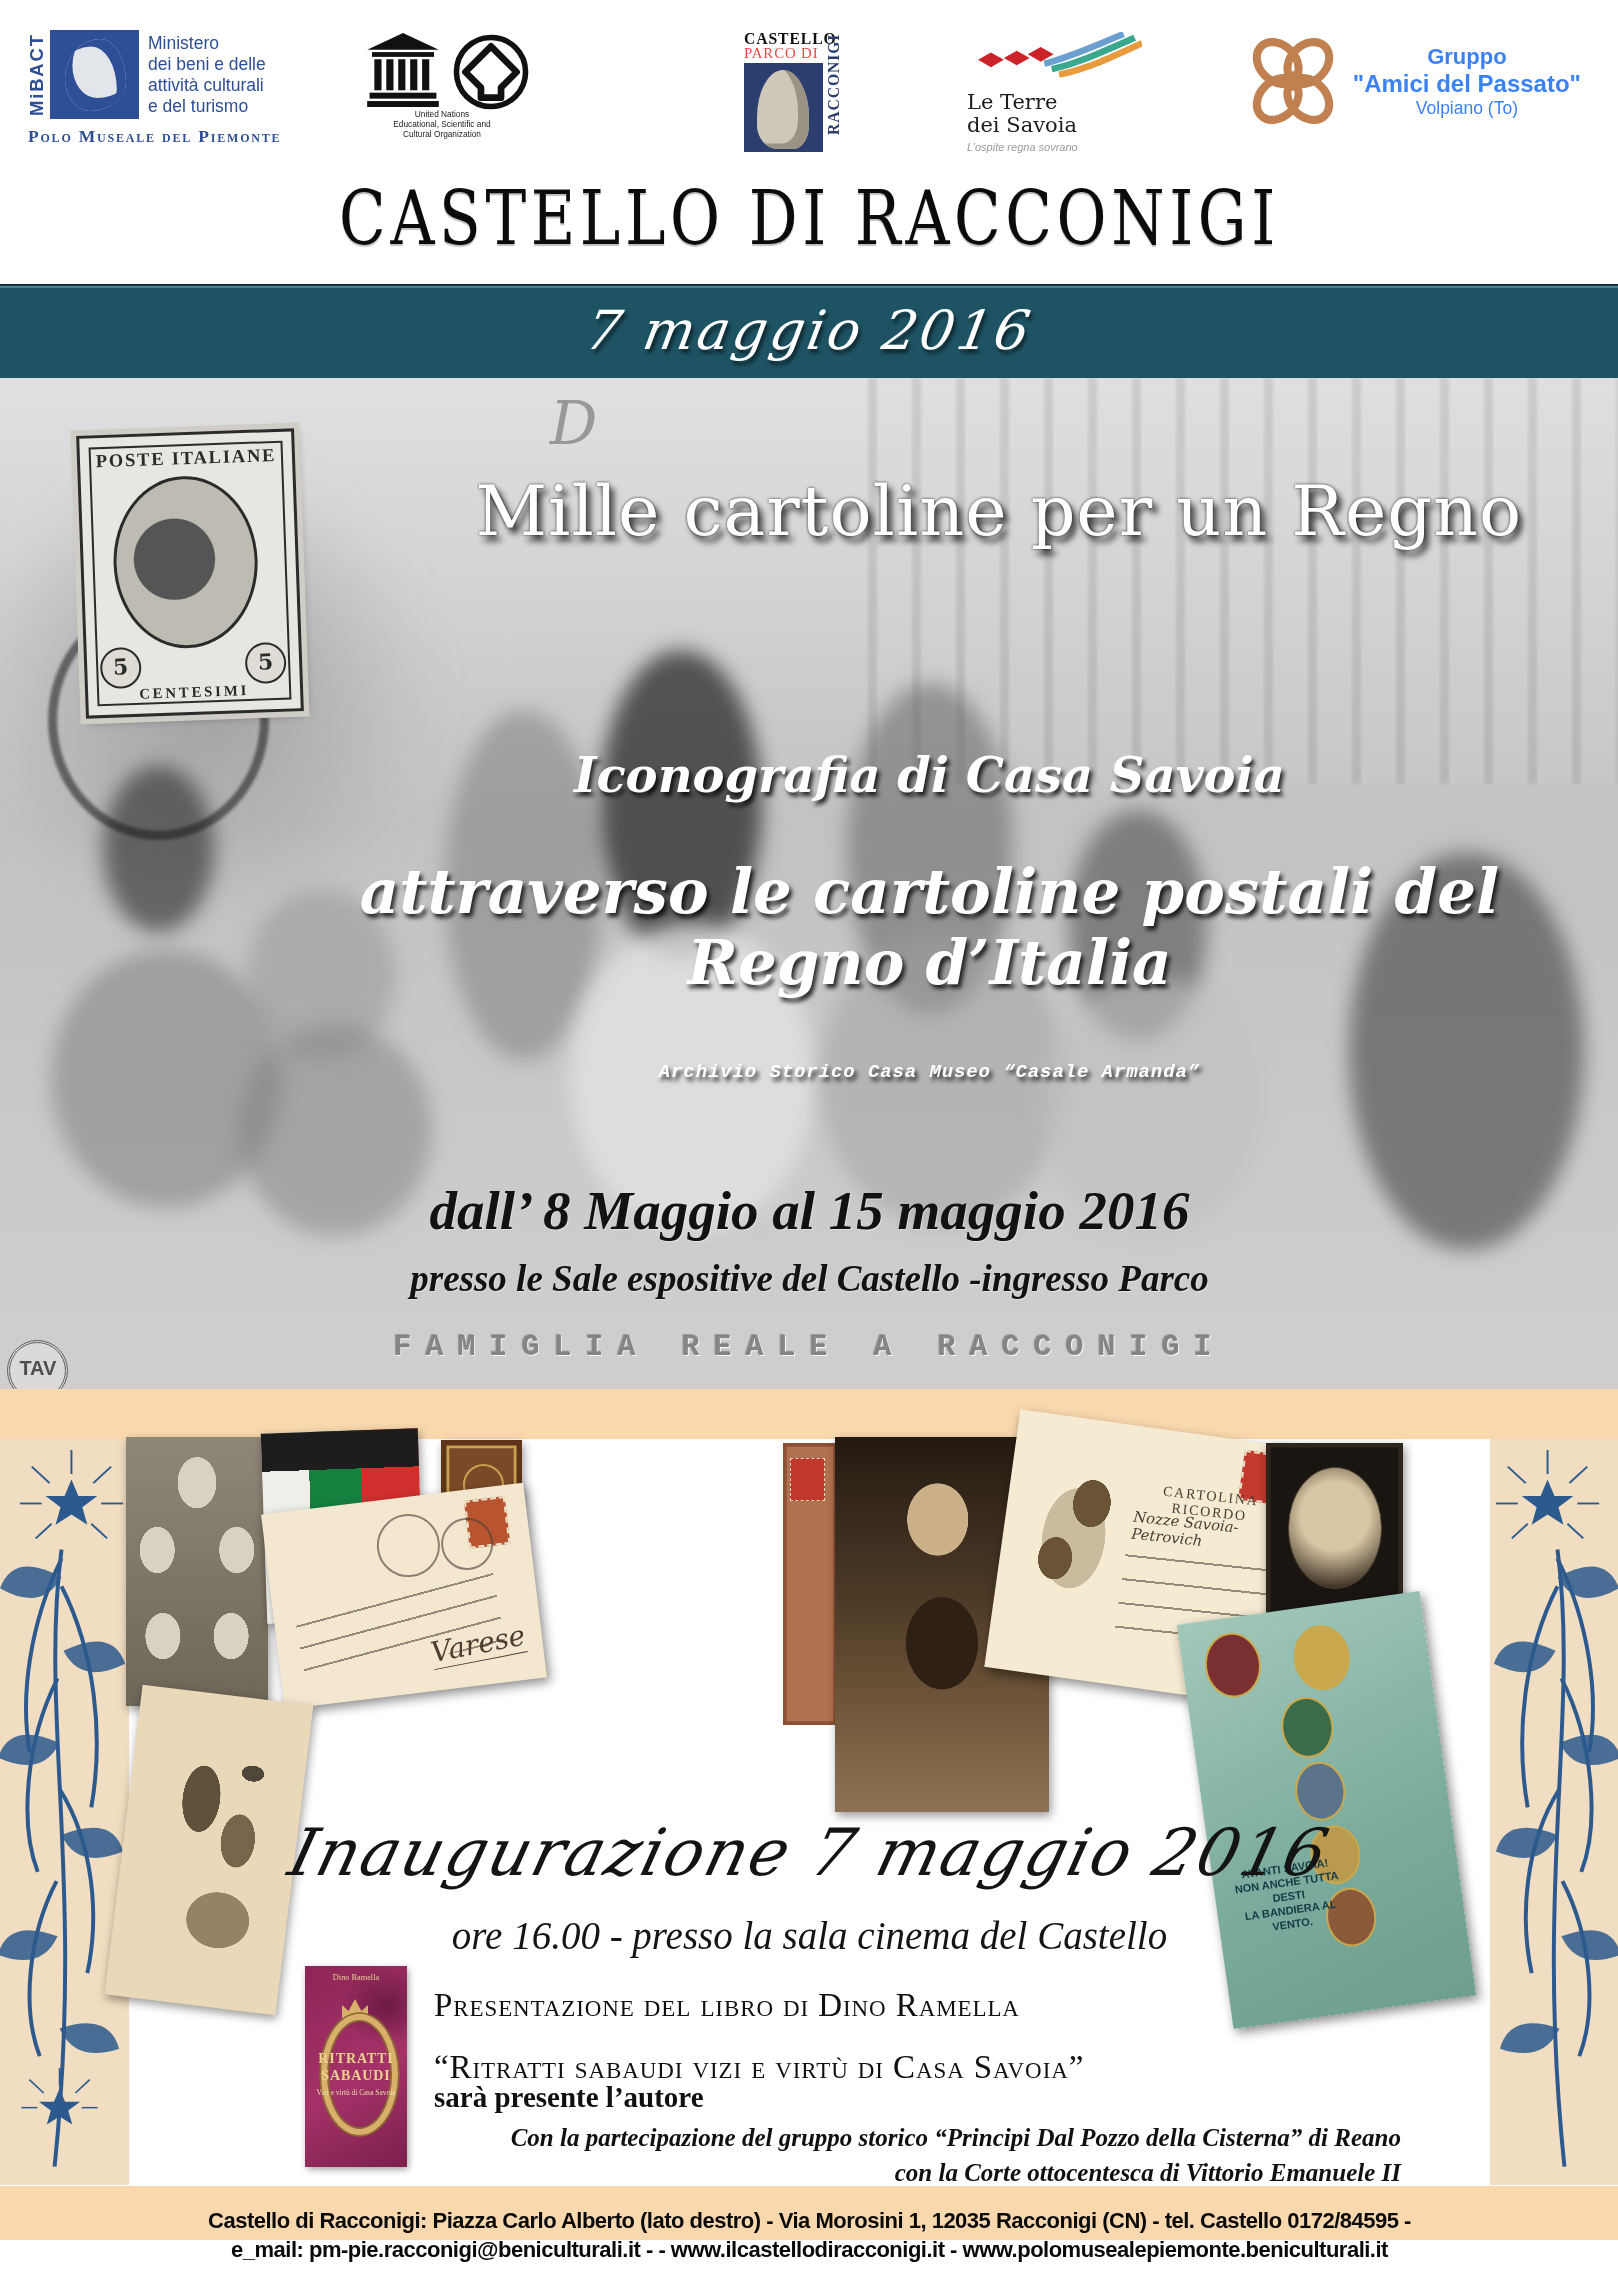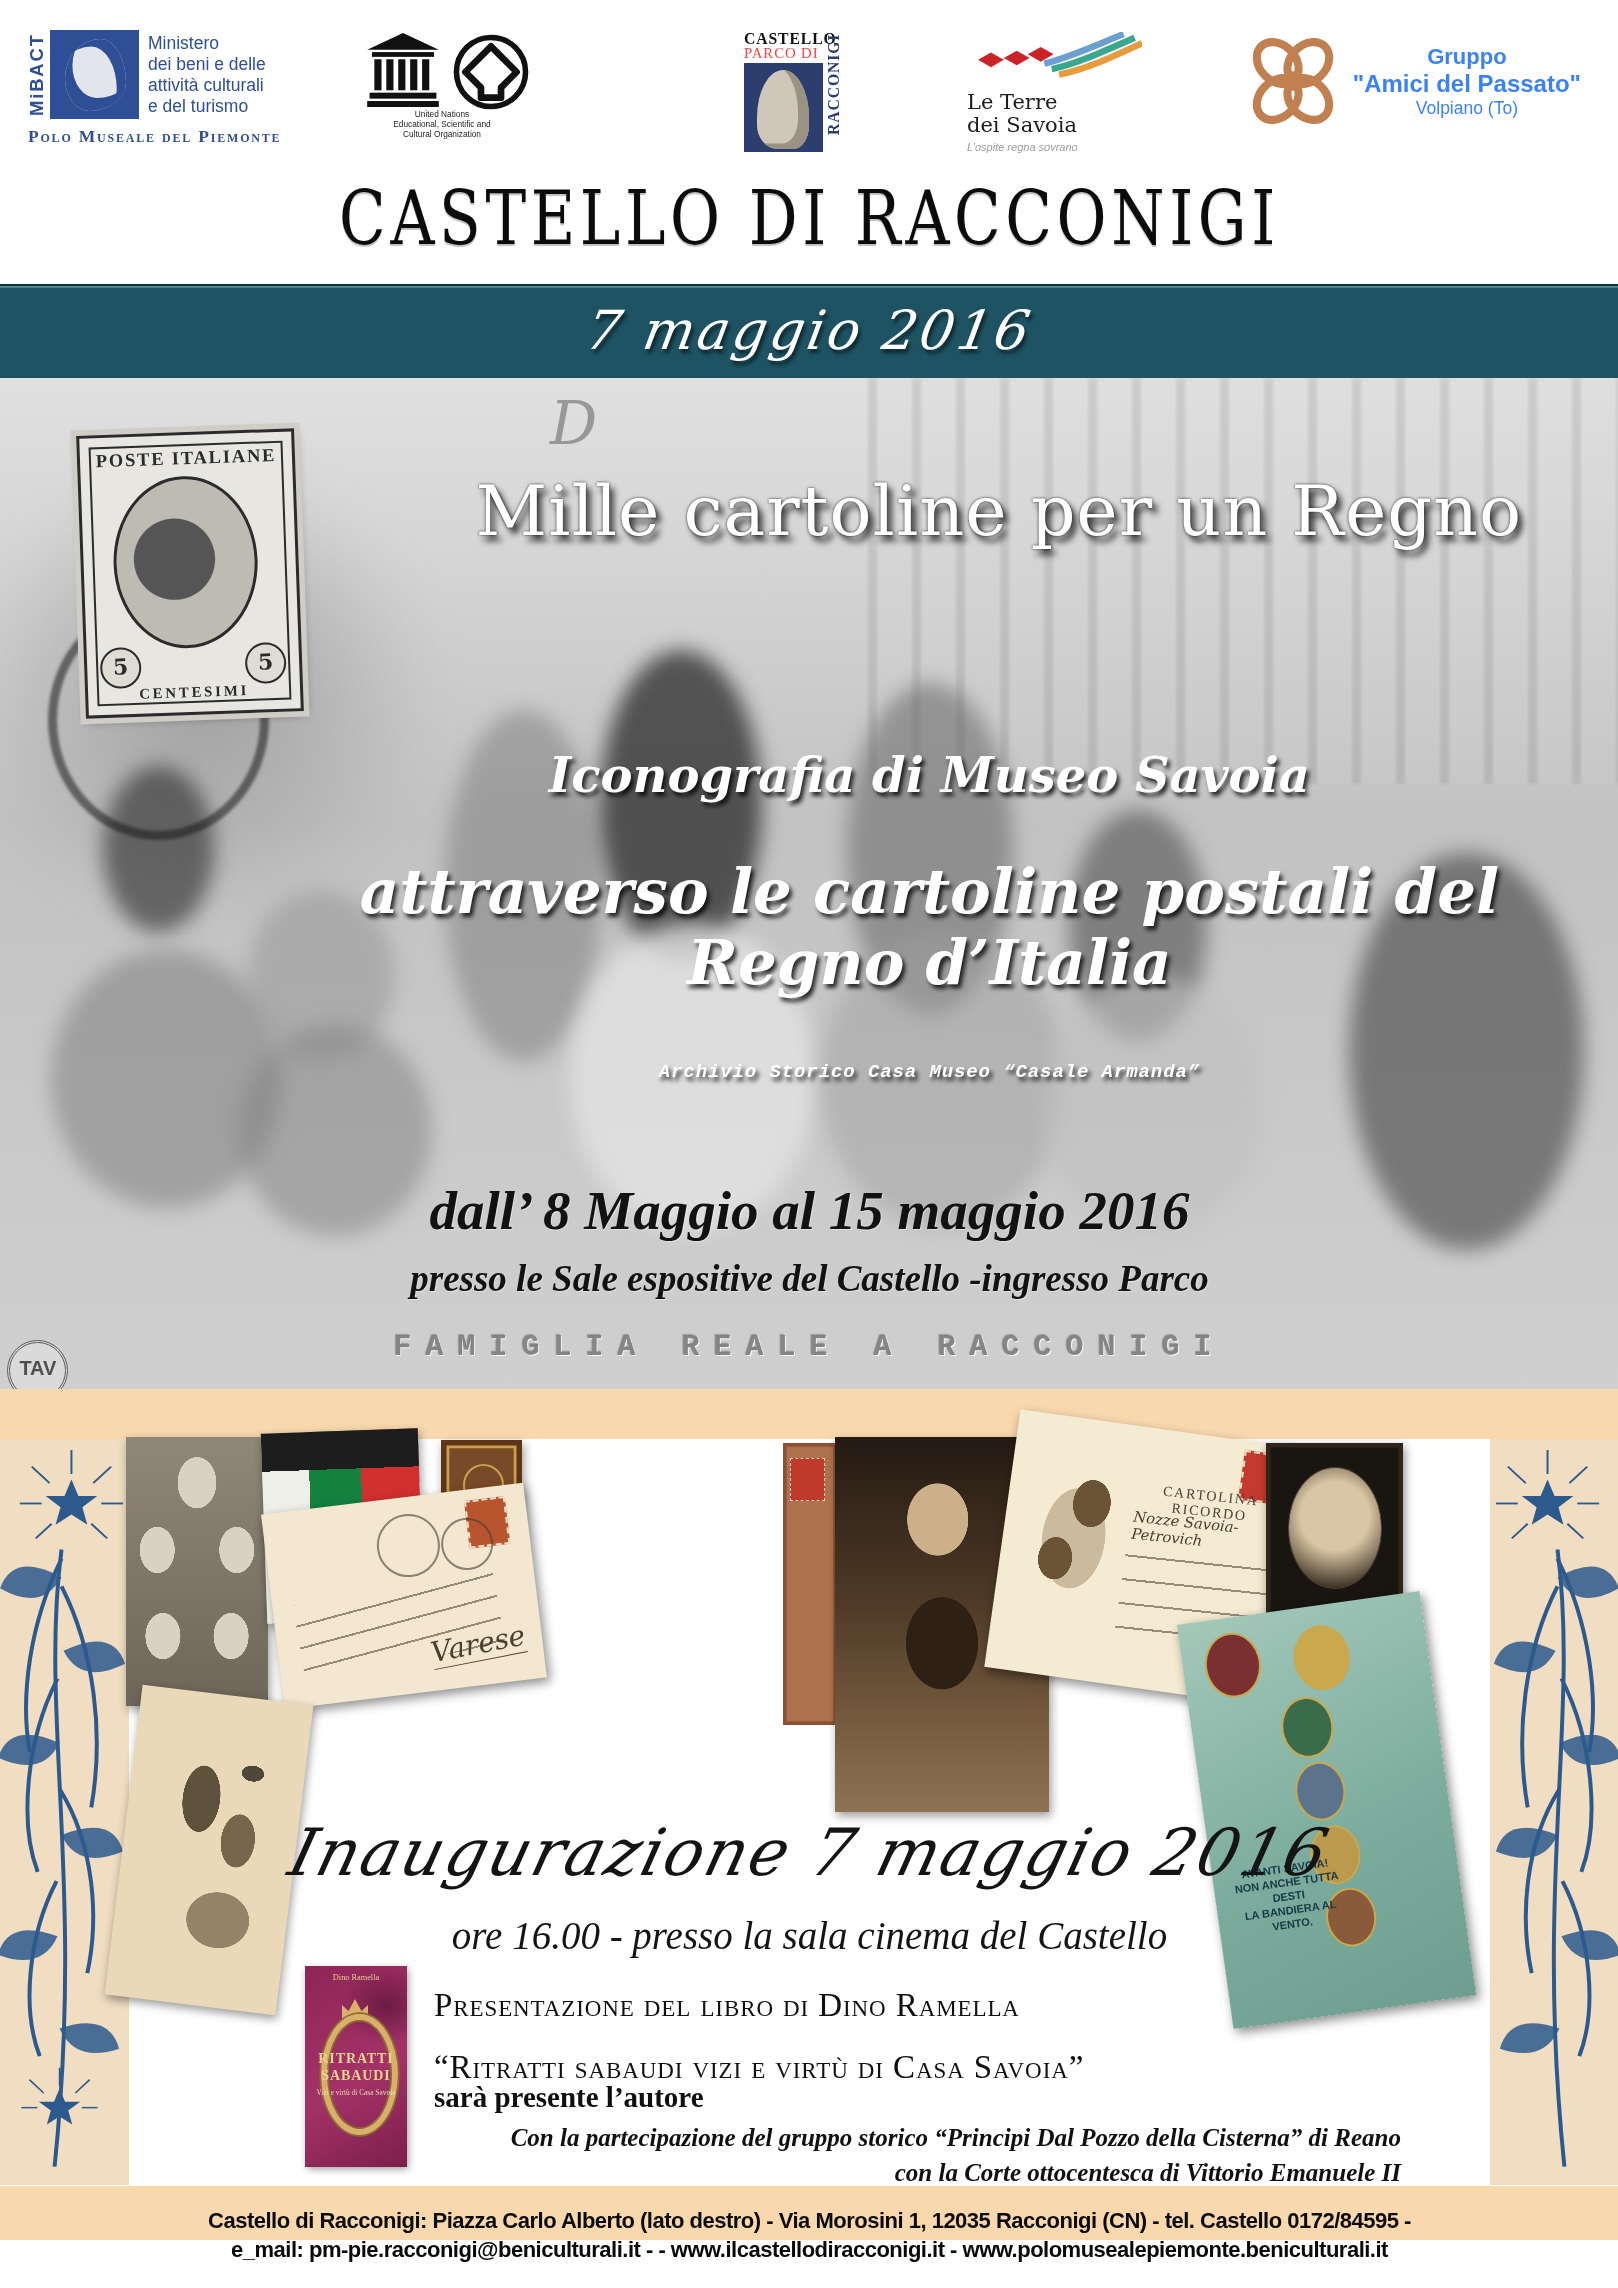--- a/index.html
+++ b/index.html
@@ -325,21 +325,21 @@
       <div class="inner"></div>
       <div class="stamp-top">POSTE ITALIANE</div>
       <div class="oval"></div>
       <div class="stamp-5" style="left:13px;">5</div>
       <div class="stamp-5" style="right:13px;">5</div>
       <div class="stamp-bottom">CENTESIMI</div>
     </div>
     <div id="mark-d">D</div>
 
     <div id="photo-title">Mille cartoline per un Regno</div>
-    <div class="photo-sub" id="sub1">Iconografia di Museo Savoia</div>
+    <div class="photo-sub" id="sub1">Iconografia di Casa Savoia</div>
     <div class="photo-sub" id="sub2">attraverso le cartoline postali del Regno d’Italia</div>
     <div class="photo-sub" id="archive">Archivio Storico Casa Museo “Casale Armanda”</div>
 
     <div class="photo-black" id="dates-line">dall’ 8 Maggio al 15 maggio 2016</div>
     <div class="photo-black" id="venue-line">presso le Sale espositive del Castello -ingresso Parco</div>
 
     <div id="photo-caption">FAMIGLIA REALE A RACCONIGI</div>
     <div id="tav">TAV</div>
   </div>
 

